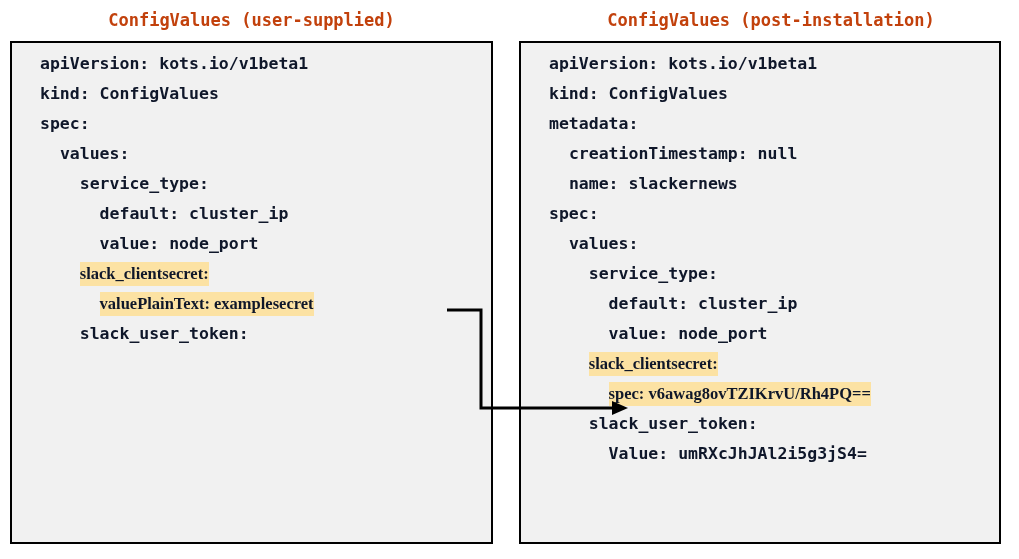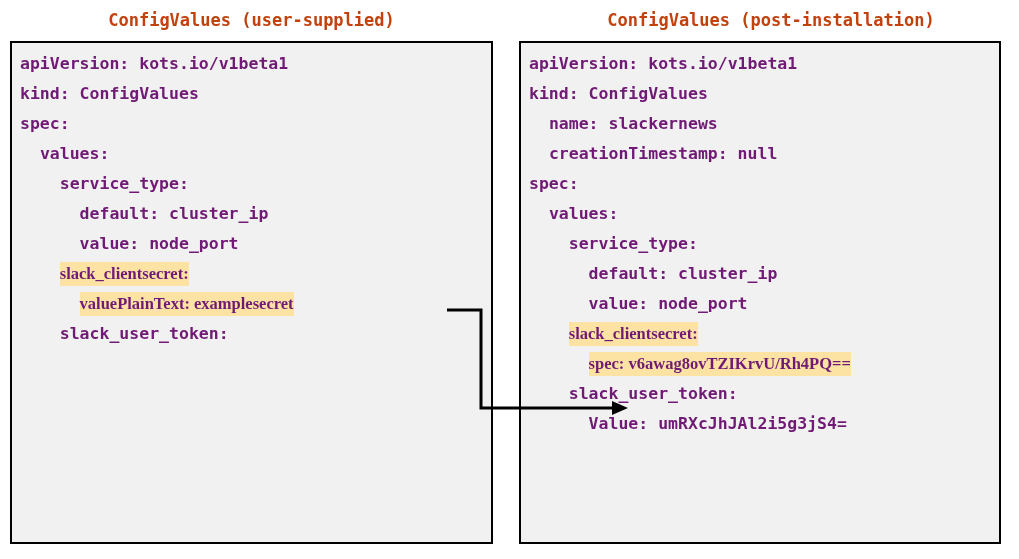--- a/index.html
+++ b/index.html
@@ -42,26 +42,26 @@
   .code-lines {
     position: absolute;
     left: 0;
     top: 5px;
     width: 100%;
   }
   .code-line {
     position: relative;
     height: 30px;
     line-height: 30px;
-    padding: 0 0 0 8px;
+    padding: 0 0 0 28px;
     white-space: pre;
     font-family: "DejaVu Sans Mono", "Liberation Mono", monospace;
     font-size: 16.5px;
     font-weight: bold;
-    color: #701a75;
+    color: #0f172a;
   }
   .code-line .seg {
     display: inline-block;
     line-height: 22px;
     padding: 1px 0 1px 0;
     vertical-align: middle;
   }
   .code-line .seg.hl {
     background: #fce2a3;
     font-family: Liberation Serif, serif;
@@ -97,22 +97,23 @@
       <div class="code-line"><span class="seg">      </span></div>
     </div>
 </div>
 
 <div class="panel-title" id="title-right">ConfigValues (post-installation)</div>
 
 <div class="code-box" id="box-right">
   <div class="code-lines" id="lines-right">
       <div class="code-line"><span class="seg">apiVersion: kots.io/v1beta1</span></div>
       <div class="code-line"><span class="seg">kind: ConfigValues</span></div>
+      <div class="code-line"><span class="seg">metadata:</span></div>
+      <div class="code-line"><span class="seg">  </span><span class="seg">creationTimestamp: null</span></div>
       <div class="code-line"><span class="seg">  </span><span class="seg">name: slackernews</span></div>
-      <div class="code-line"><span class="seg">  </span><span class="seg">creationTimestamp: null</span></div>
       <div class="code-line"><span class="seg">spec:</span></div>
       <div class="code-line"><span class="seg">  </span><span class="seg">values:</span></div>
       <div class="code-line"><span class="seg">    </span><span class="seg">service_type:</span></div>
       <div class="code-line"><span class="seg">      </span><span class="seg">default: cluster_ip</span></div>
       <div class="code-line"><span class="seg">      </span><span class="seg">value: node_port</span></div>
       <div class="code-line"><span class="seg">    </span><span class="seg hl">slack_clientsecret:</span></div>
       <div class="code-line"><span class="seg">      </span><span class="seg hl">spec: v6awag8ovTZIKrvU/Rh4PQ==</span></div>
       <div class="code-line"><span class="seg">    </span><span class="seg">slack_user_token:</span></div>
       <div class="code-line"><span class="seg">      </span><span class="seg">Value: umRXcJhJAl2i5g3jS4=</span></div>
     </div>

